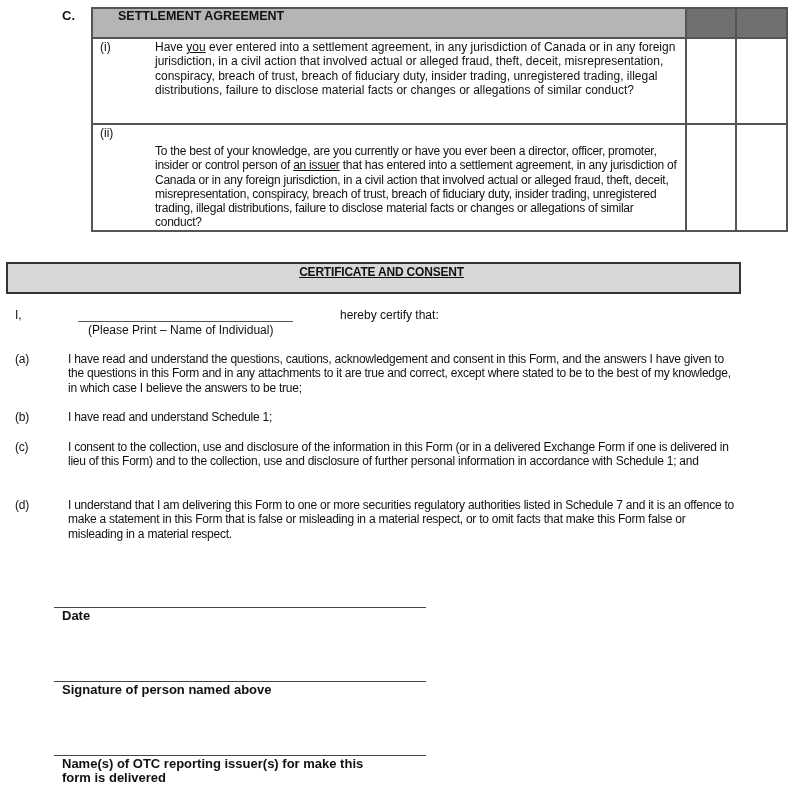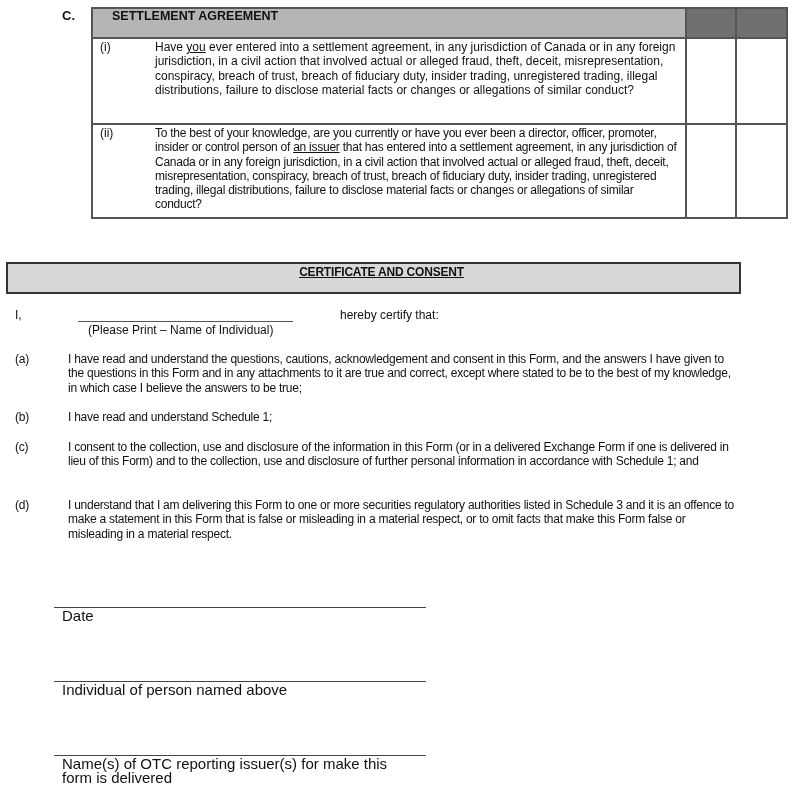--- a/index.html
+++ b/index.html
@@ -3,40 +3,40 @@
 <meta charset="utf-8">
 <style>
   html, body { margin:0; padding:0; background:#ffffff; }
   body { width:800px; height:789px; position:relative; overflow:hidden;
          font-family:"Liberation Sans", sans-serif; color:#111; font-size:12px; }
   .abs { position:absolute; }
   .sec-letter { left:62px; top:8px; font-size:13px; font-weight:bold; }
   table.q { position:absolute; left:91px; top:7px; border-collapse:collapse; width:697px; }
   table.q td { border:2px solid #555; vertical-align:top; padding:0; }
   table.q tr.hdr td { height:28px; }
-  table.q tr.hdr td.title { background:#b5b5b5; font-weight:bold; font-size:12.5px; padding:0 0 0 19px; }
+  table.q tr.hdr td.title { background:#b5b5b5; font-weight:bold; font-size:12.5px; padding:0 0 0 25px; }
   table.q tr.hdr td.box { background:#707070; }
   td.qcell { position:relative; }
   .qnum { position:absolute; left:7px; top:1px; font-size:12px; }
   .qtext { margin-left:62px; padding-top:1px; line-height:14.3px; font-size:12px; padding-right:6px; }
-  .qtext.cond { letter-spacing:-0.25px; }
+  .qtext.cond { letter-spacing:-0.25px;margin-top:18px; }
   td.box { width:48px; }
   td.box2 { width:49px; }
   u { }
   .cert-bar { left:6px; top:262px; width:731px; height:28px; background:#d8d8d8; border:2px solid #333; }
   .cert-title { position:absolute; left:16px; right:0; top:1px; text-align:center; font-weight:bold; font-size:12px; text-decoration:underline; letter-spacing:-0.2px; }
   .i-label { left:15px; top:308px; }
   .name-line { left:78px; top:321px; width:215px; border-top:1.5px solid #555; }
   .name-caption { left:88px; top:323px; font-size:12px; }
   .certify { left:300px; top:308px;padding-left:40px; }
   .item { position:absolute; left:15px; width:720px; font-size:12px; line-height:14.3px; letter-spacing:-0.25px; }
   .item .lbl { position:absolute; left:0; top:0; }
   .item .txt { margin-left:53px; }
   .sig-line { left:54px; width:372px; border-top:1.5px solid #444; }
-  .sig-label { left:62px; font-size:15px; line-height:14px; }
+  .sig-label { left:62px; font-size:13px; line-height:14px;font-weight:bold; }
 </style>
 </head>
 <body>
 
 <div class="abs sec-letter">C.</div>
 
 <table class="q">
   <tbody>
       <tr class="hdr">
     <td class="title">SETTLEMENT AGREEMENT</td>
@@ -79,26 +79,26 @@
 <div class="item" style="top:410px;">
   <span class="lbl">(b)</span>
   <div class="txt">I have read and understand Schedule 1;</div>
 </div>
 <div class="item" style="top:440px;">
   <span class="lbl">(c)</span>
   <div class="txt">I consent to the collection, use and disclosure of the information in this Form (or in a delivered Exchange Form if one is delivered in lieu of this Form) and to the collection, use and disclosure of further personal information in accordance with Schedule 1; and</div>
 </div>
 <div class="item" style="top:498px;">
   <span class="lbl">(d)</span>
-  <div class="txt">I understand that I am delivering this Form to one or more securities regulatory authorities listed in Schedule 3 and it is an offence to make a statement in this Form that is false or misleading in a material respect, or to omit facts that make this Form false or misleading in a material respect.</div>
+  <div class="txt">I understand that I am delivering this Form to one or more securities regulatory authorities listed in Schedule 7 and it is an offence to make a statement in this Form that is false or misleading in a material respect, or to omit facts that make this Form false or misleading in a material respect.</div>
 </div>
 
 <div class="abs" style="left:54px; top:590px; width:372px; height:16px;"></div>
 <div class="abs sig-line" style="top:607px;"></div>
 <div class="abs sig-label" style="top:609px;">Date</div>
 
 <div class="abs" style="left:54px; top:664px; width:372px; height:16px;"></div>
 <div class="abs sig-line" style="top:681px;"></div>
-<div class="abs sig-label" style="top:683px;">Individual of person named above</div>
+<div class="abs sig-label" style="top:683px;">Signature of person named above</div>
 
 <div class="abs" style="left:54px; top:738px; width:372px; height:16px;"></div>
 <div class="abs sig-line" style="top:755px;"></div>
 <div class="abs sig-label" style="top:757px; width:330px;">Name(s) of OTC reporting issuer(s) for make this form is delivered</div>
 
 </body></html>

